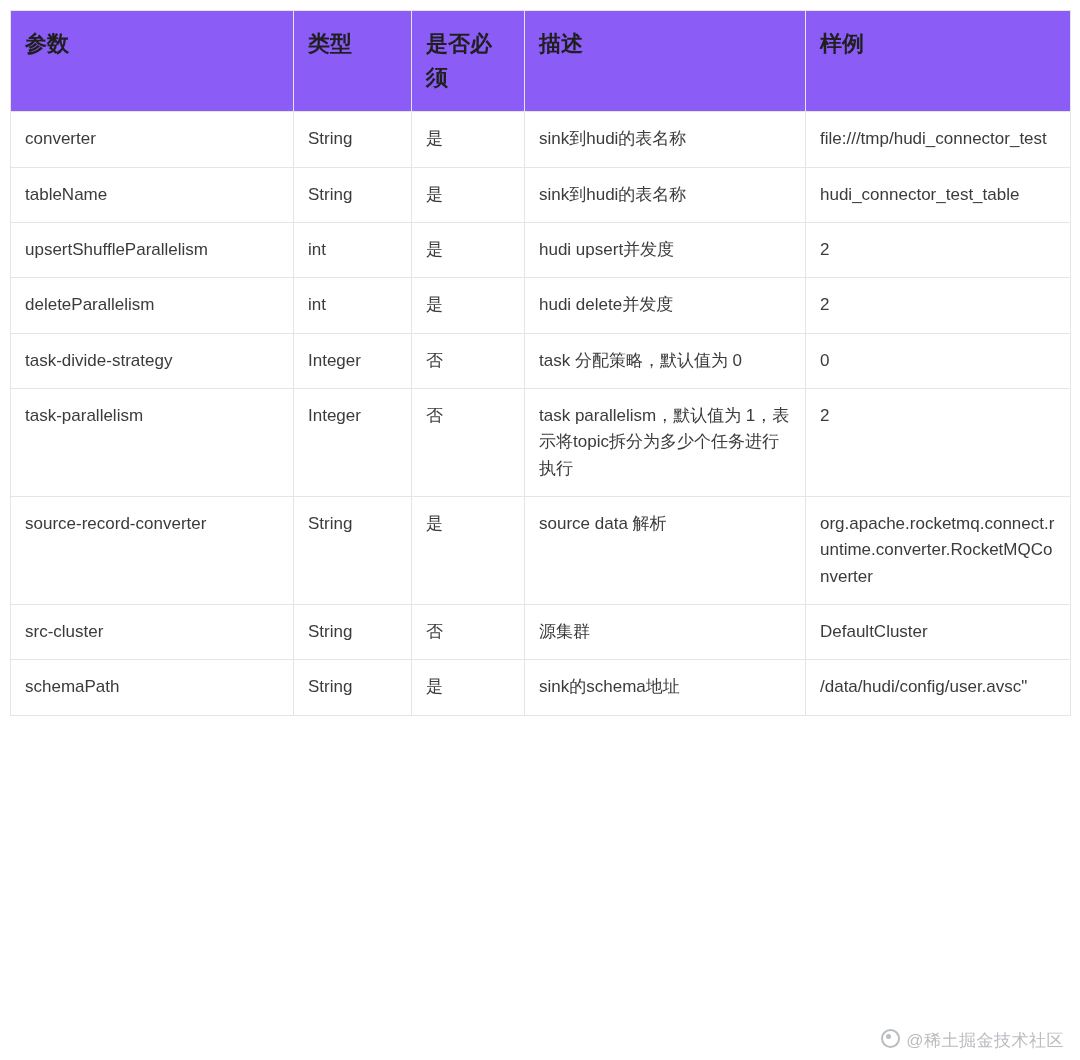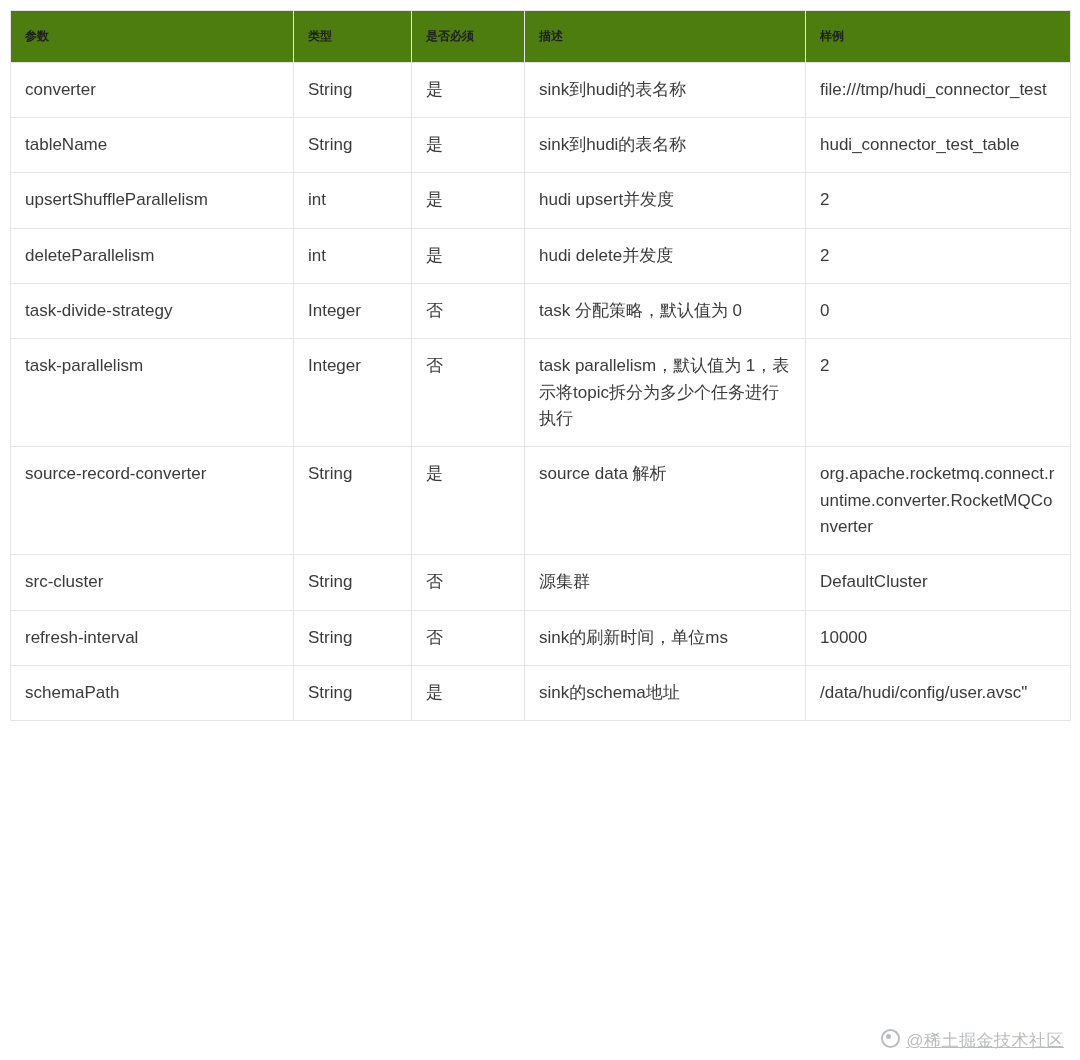--- a/index.html
+++ b/index.html
@@ -38,39 +38,38 @@
     padding: 14px 14px;
     vertical-align: top;
     text-align: left;
     line-height: 1.55;
     word-break: break-word;
     overflow-wrap: break-word;
   }
   table.param-table th {
     font-weight: bold;
     color: #1f1f1f;
-    background: #4d7c0f;
-    font-size: 12px;
+    background: #8b5cf6;
+    font-size: 22px;
     padding-top: 16px;
     padding-bottom: 16px;
   }
   table.param-table td {
     font-weight: normal;
     color: #3b3b3b;
   }
   .watermark {
     position: absolute;
     right: 16px;
     bottom: 8px;
     color: #b9bcc0;
     font-size: 17px;
     letter-spacing: 0.5px;
     white-space: nowrap;
     font-family: "Liberation Sans", sans-serif;
-    text-decoration: underline;
   }
   .wm-logo {
     display: inline-block;
     width: 15px;
     height: 15px;
     border: 2px solid #b9bcc0;
     border-radius: 50%;
     position: relative;
     margin-right: 6px;
     vertical-align: -2px;
@@ -158,27 +157,20 @@
         <td>org.apache.rocketmq.connect.runtime.converter.RocketMQConverter</td>
       </tr>
       <tr>
         <td>src-cluster</td>
         <td>String</td>
         <td>否</td>
         <td>源集群</td>
         <td>DefaultCluster</td>
       </tr>
       <tr>
-        <td>refresh-interval</td>
-        <td>String</td>
-        <td>否</td>
-        <td>sink的刷新时间，单位ms</td>
-        <td>10000</td>
-      </tr>
-      <tr>
         <td>schemaPath</td>
         <td>String</td>
         <td>是</td>
         <td>sink的schema地址</td>
         <td>/data/hudi/config/user.avsc"</td>
       </tr>
     </tbody>
   </table>
 </div>
 

